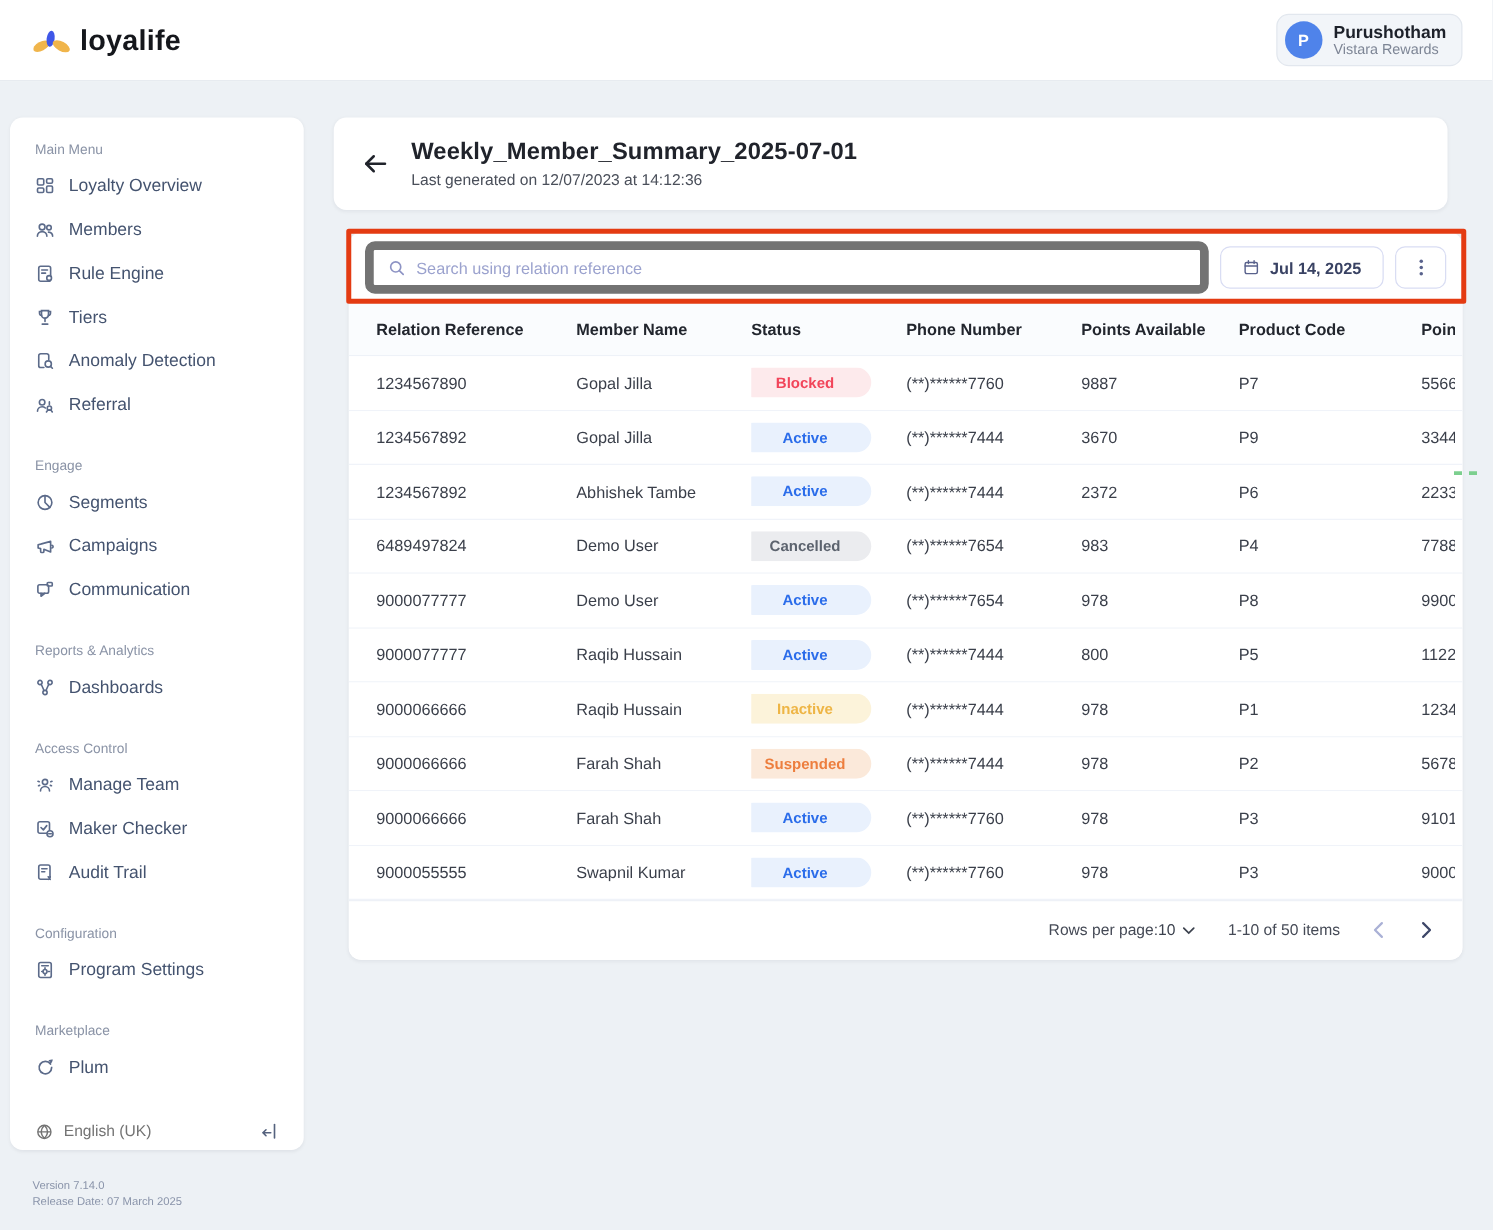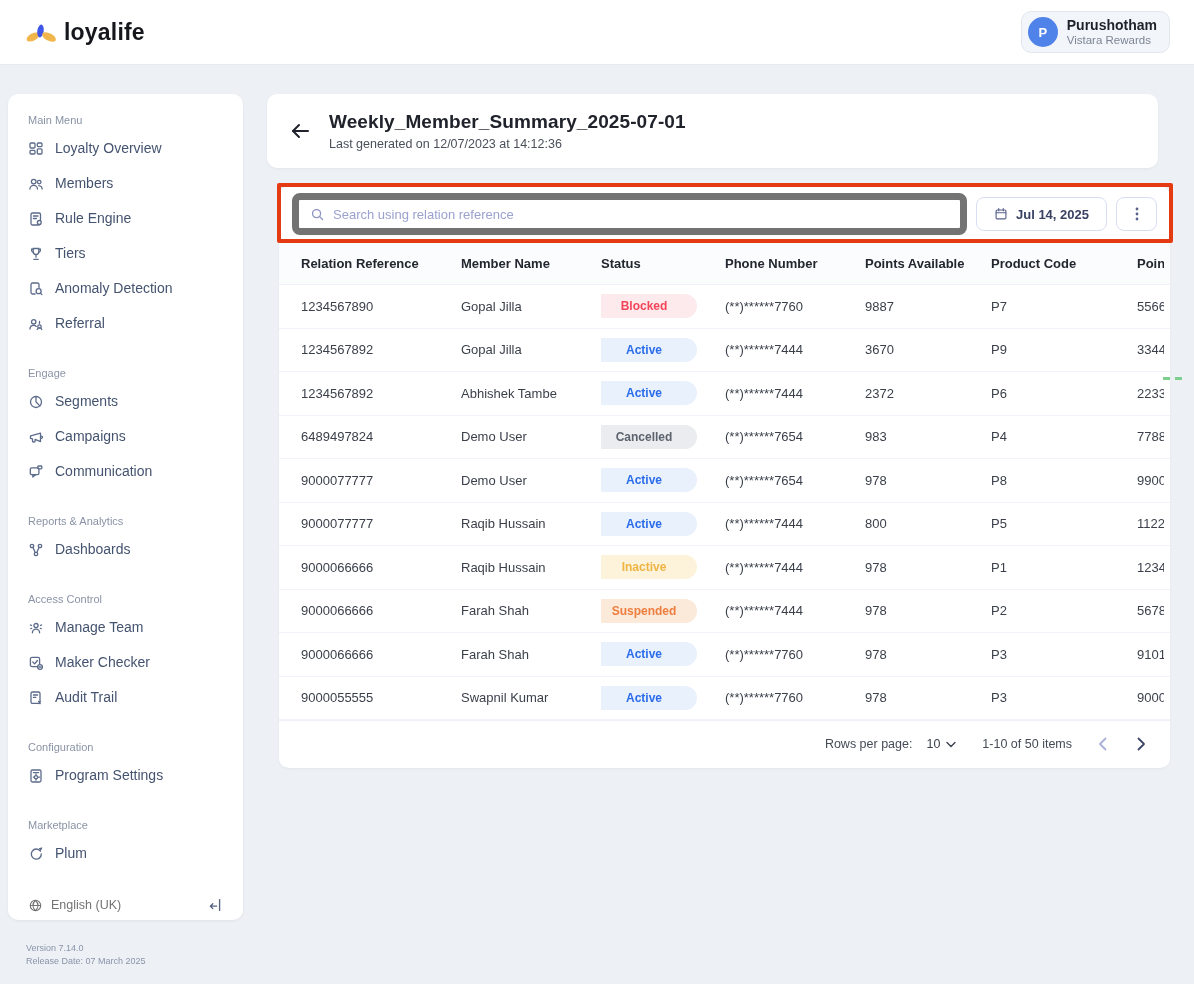--- a/index.html
+++ b/index.html
@@ -143,21 +143,21 @@
   .st-active    { background:#e9f1fd; color:#2a6cea; }
   .st-cancelled { background:#ebecef; color:#5c636e; }
   .st-inactive  { background:#fcf3da; color:#eeb545; }
   .st-suspended { background:#fbe9da; color:#ed7e3e; }
 
   .pagination {
     height:47px; display:flex; align-items:center; justify-content:flex-end;
     gap:26px; padding:0 24px; font-size:12.5px; color:#454a56;
     border-top:1px solid #eef1f7; background:#fff;
   }
-  .rpp { display:flex; align-items:flex-start; gap:14px; }
+  .rpp { display:flex; align-items:flex-start; }
   .rpp-select { display:flex; align-items:center; gap:6px; cursor:pointer; color:#3c424e; }
   .pg-chevrons { display:flex; align-items:center; gap:30px; }
   .pg-prev { color:#aab1d6; cursor:pointer; }
   .pg-next { color:#3d4668; cursor:pointer; }
 </style>
 </head>
 <body>
 
 <div class="topbar">
   <div class="brand">

